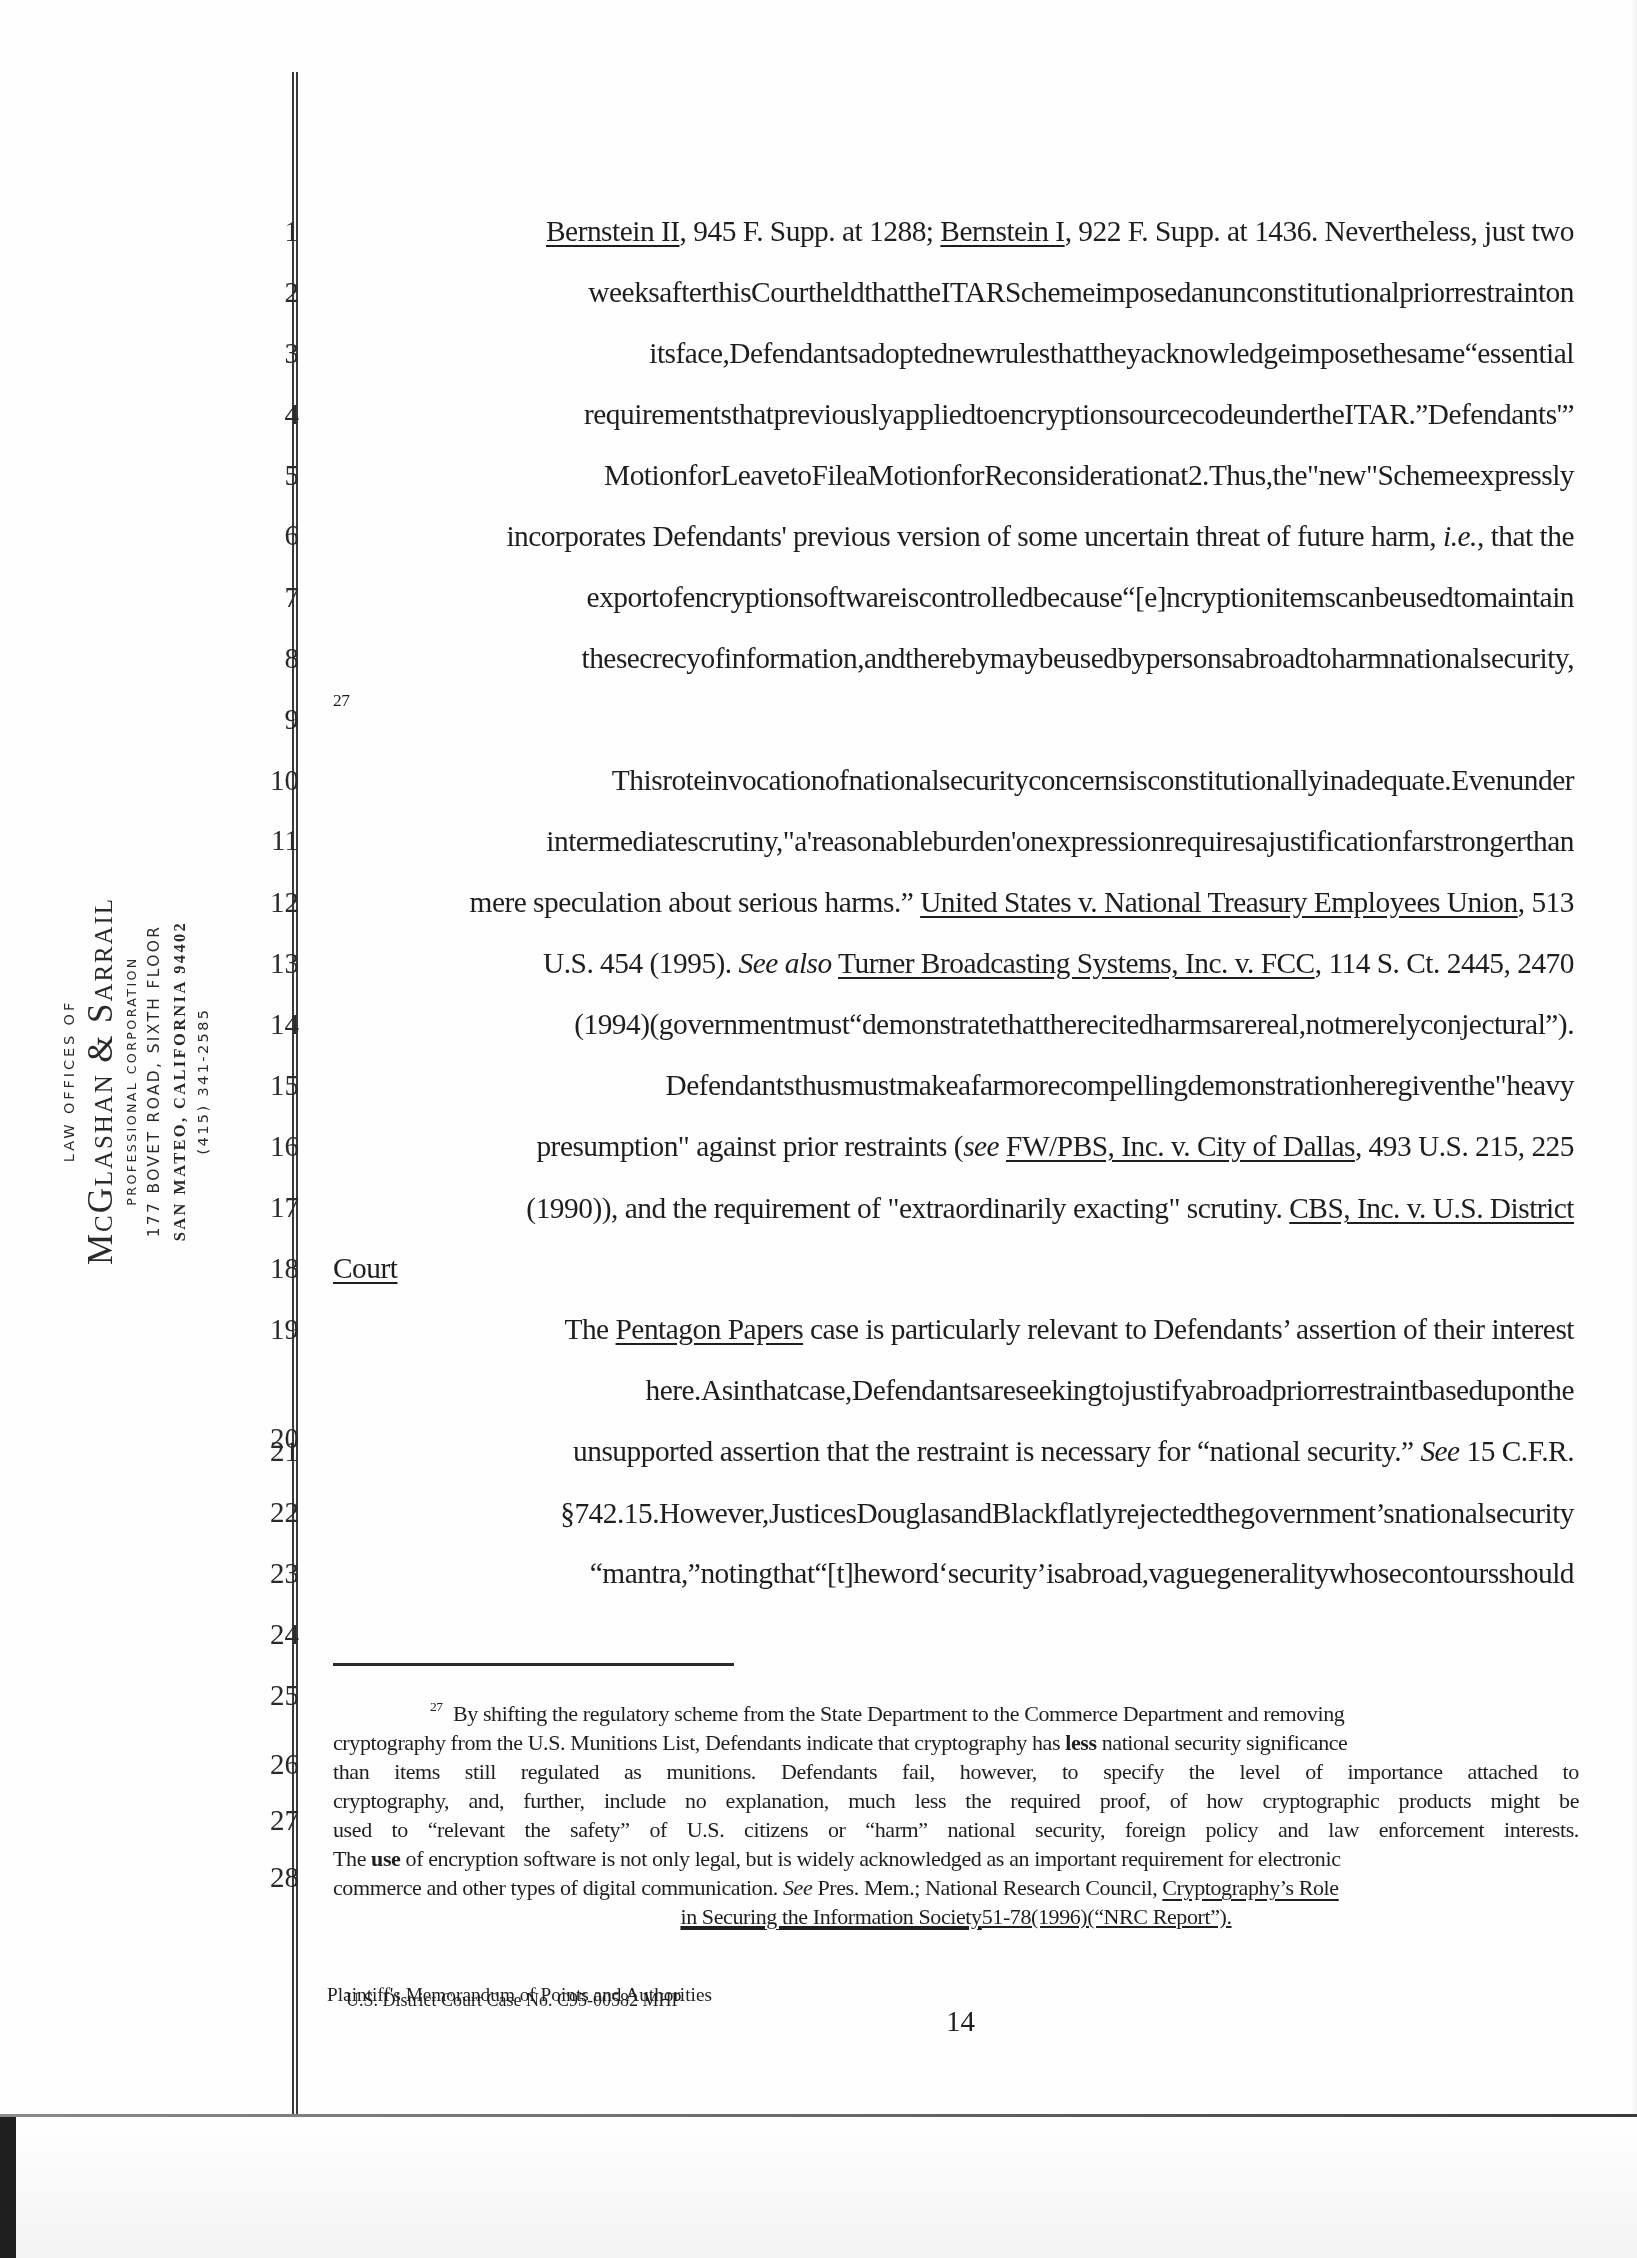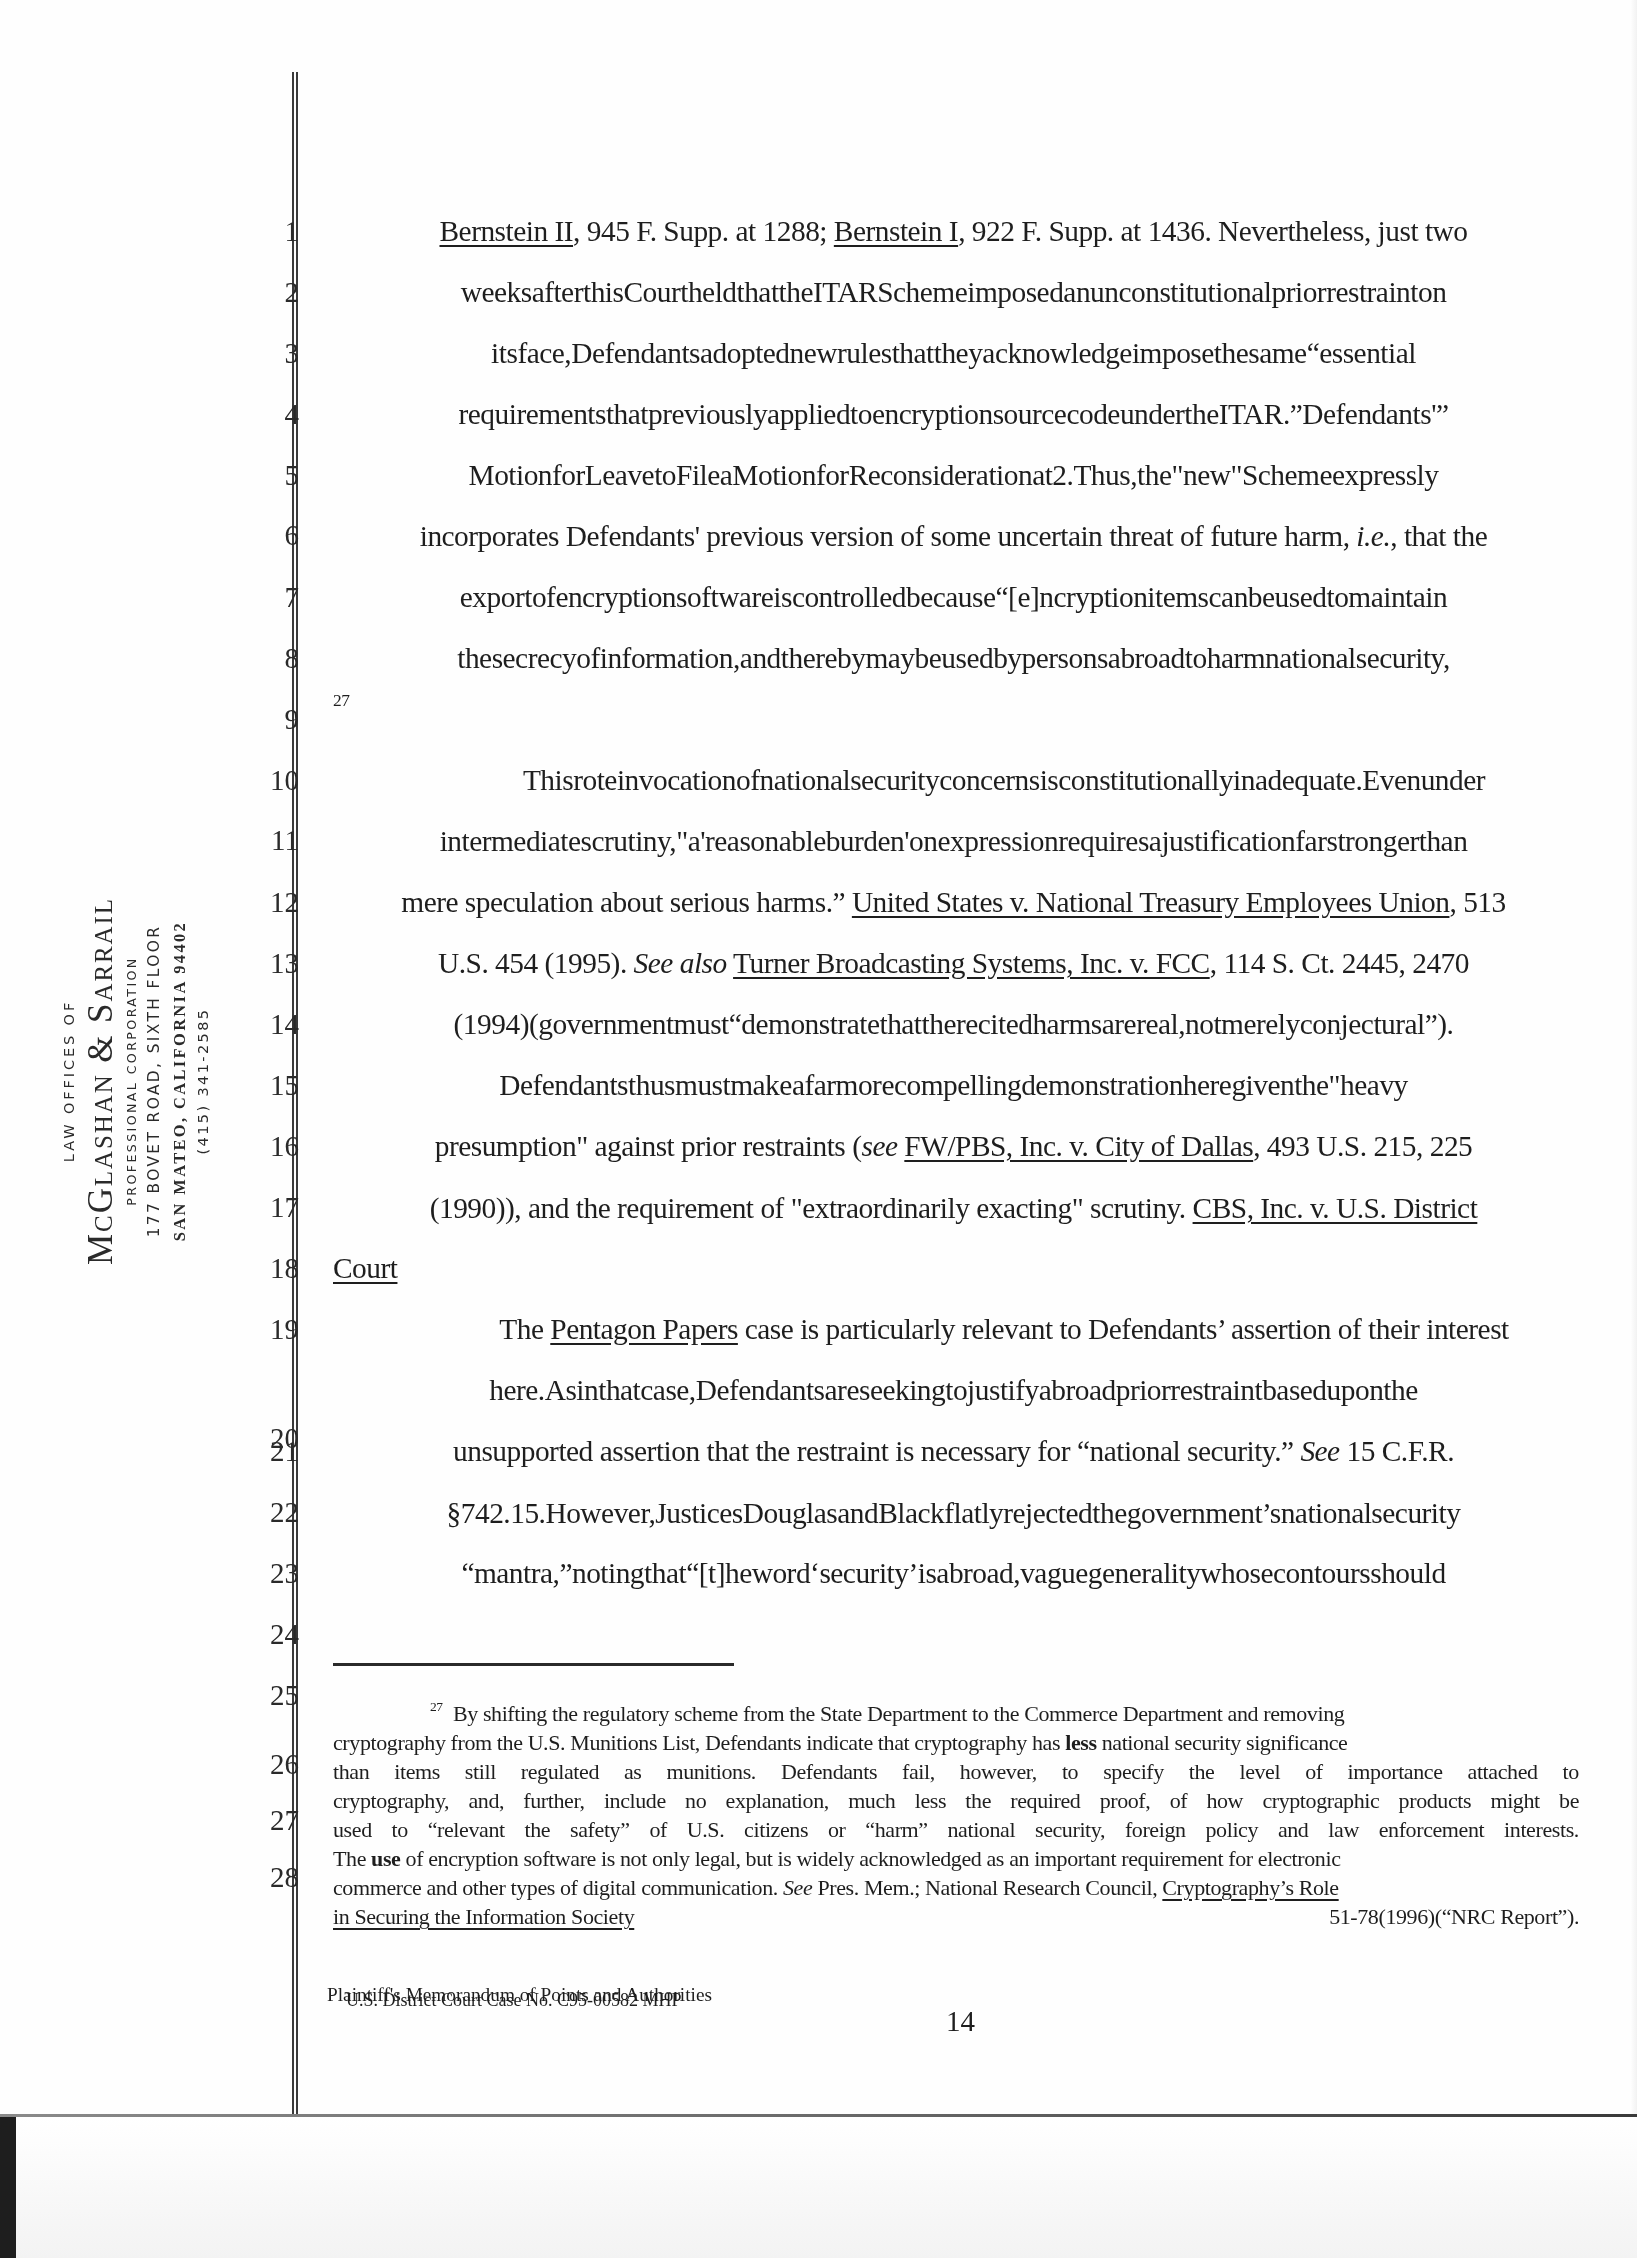--- a/index.html
+++ b/index.html
@@ -17,33 +17,33 @@
   .under-page { position: absolute; left: 16.4px; top: 2117px; width: 1621px; height: 141px; background: linear-gradient(#ffffff, #f3f3f3); }
   .right-shadow { position: absolute; left: 1630px; top: 0; width: 7.7px; height: 2114px; background: linear-gradient(90deg,#ffffff,#f0f0f0); }
 
   .line-numbers { position: absolute; left: 0; top: 0; }
   .ln {
     position: absolute; width: 58px; text-align: right; left: 241px;
     font-size: 29px; line-height: 29px; color: #2a2a2a;
   }
   .tline { position: absolute; left: 333px; width: 1241px; height: 39px;
     font-size: 29.4px; line-height: 39px; white-space: nowrap;
-    display: flex; justify-content: center; letter-spacing: -0.5px; }
+    display: flex; justify-content: flex-end; letter-spacing: -0.5px; }
   .tline.last { justify-content: flex-start; }
   .tline.indent { padding-left: 101px; box-sizing: border-box; }
   .u { text-decoration: underline; text-underline-offset: 3.9px; }
   .i { font-style: italic; }
   .b { font-weight: bold; }
   sup { font-size: 17.4px; vertical-align: 13.5px; line-height: 0; }
 
   .fn-rule { position: absolute; left: 333px; top: 1663px; width: 401px; height: 2.9px; background: #2a2a2a; }
   .fline { position: absolute; left: 333px; width: 1246px; height: 29px;
     font-size: 22px; line-height: 29px; white-space: nowrap;
     display: flex; justify-content: space-between; letter-spacing: -0.4px; }
-  .fline.last { justify-content: space-between; }
+  .fline.last { justify-content: center; text-decoration: underline; }
   .fline.indent { padding-left: 97px; box-sizing: border-box; }
   .fline sup { font-size: 13.5px; vertical-align: 9.7px; }
 
   .footer-title { position: absolute; left: 327px; top: 1982px; font-size: 19.3px; line-height: 25px; white-space: nowrap; }
   .footer-case { position: absolute; left: 346px; top: 1988px; font-size: 18px; line-height: 25px; white-space: nowrap; }
   .page-num { position: absolute; left: 946px; top: 2004px; font-size: 29px; line-height: 35px; }
 
   .firm {
     position: absolute; left: 150px; top: 1081px; width: 463px; height: 183px;
     transform: translate(-50%, -50%) rotate(-90deg); transform-origin: center center;

